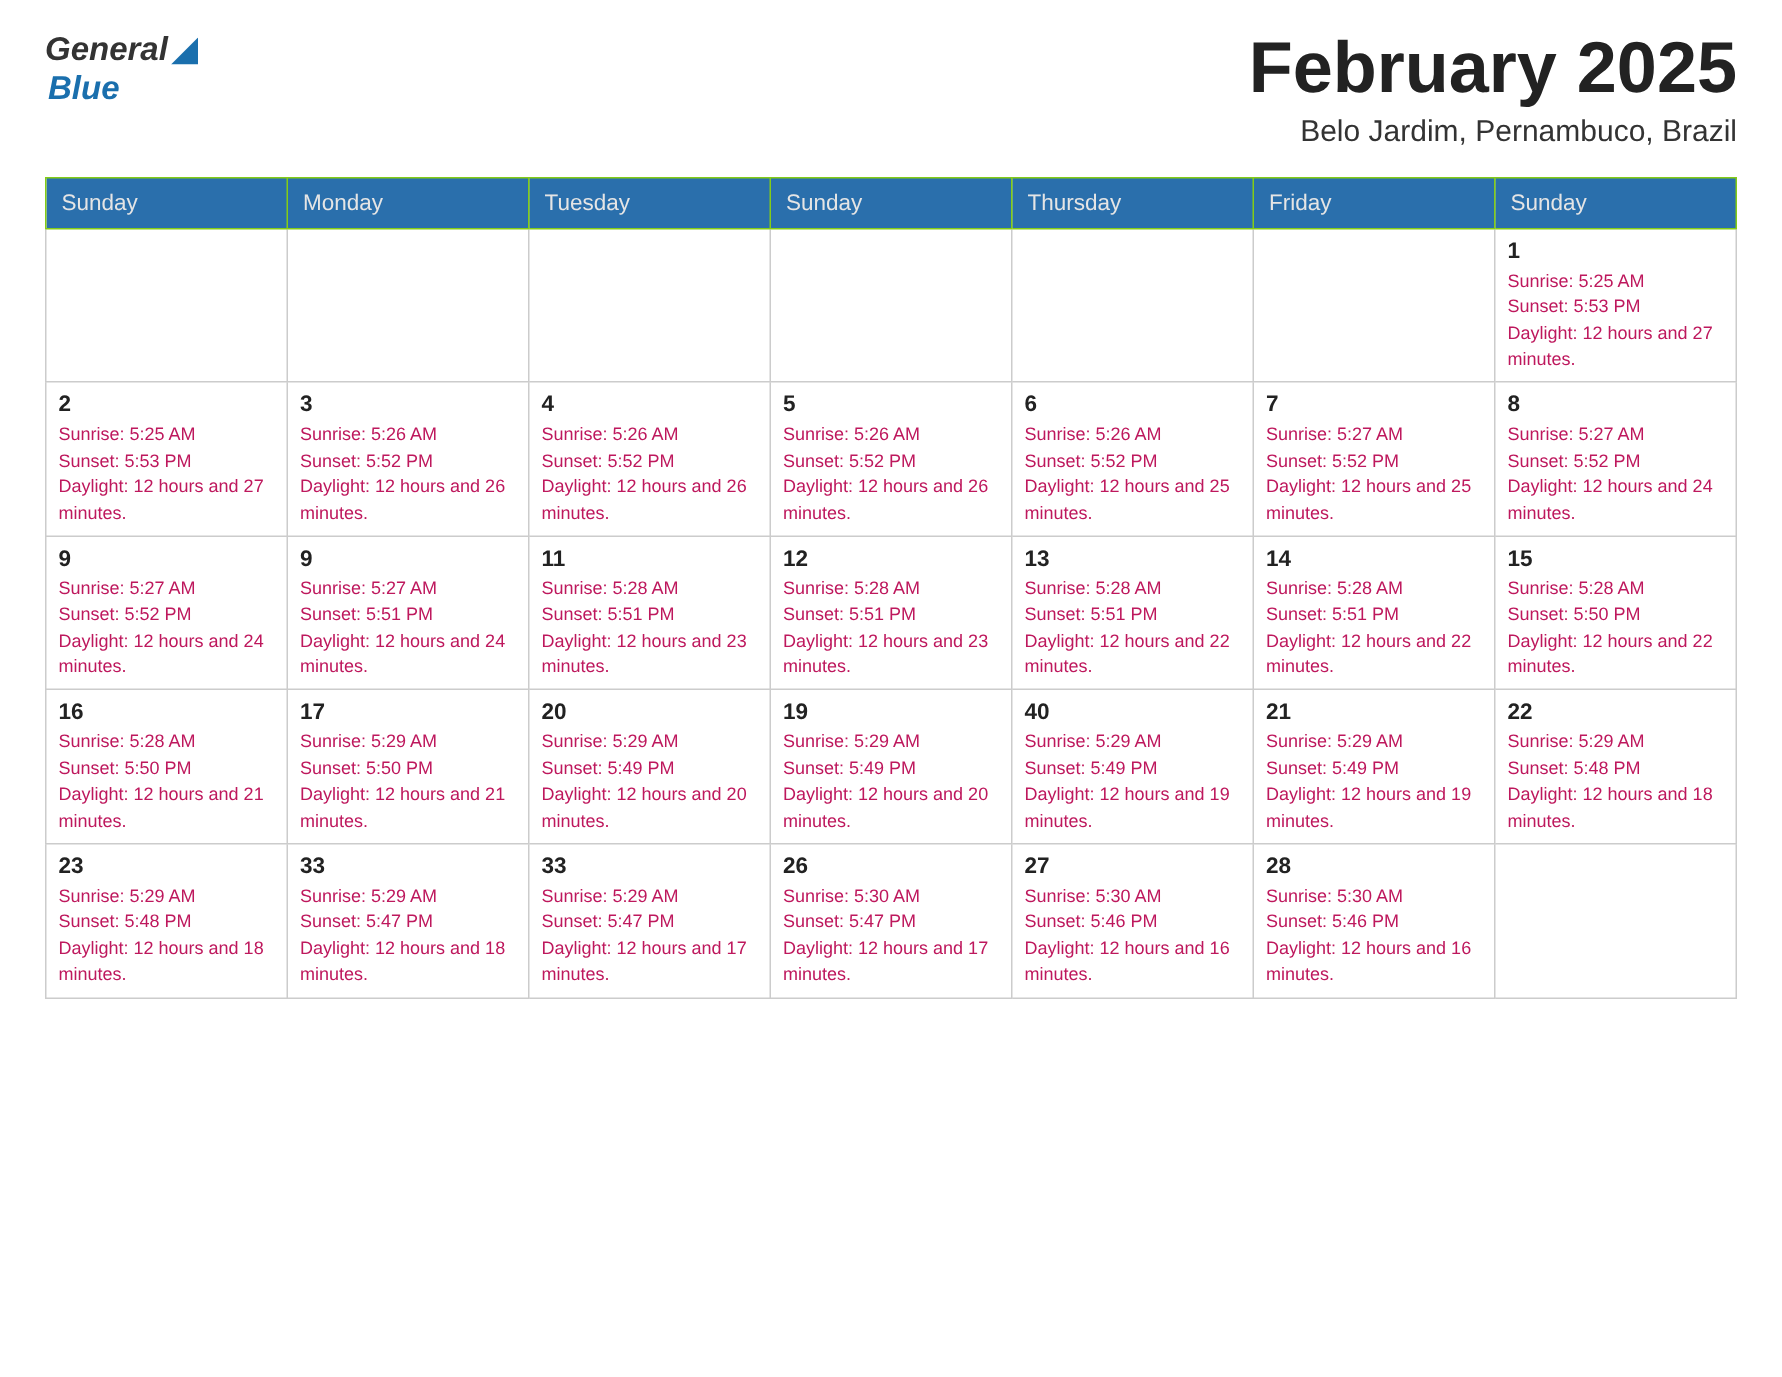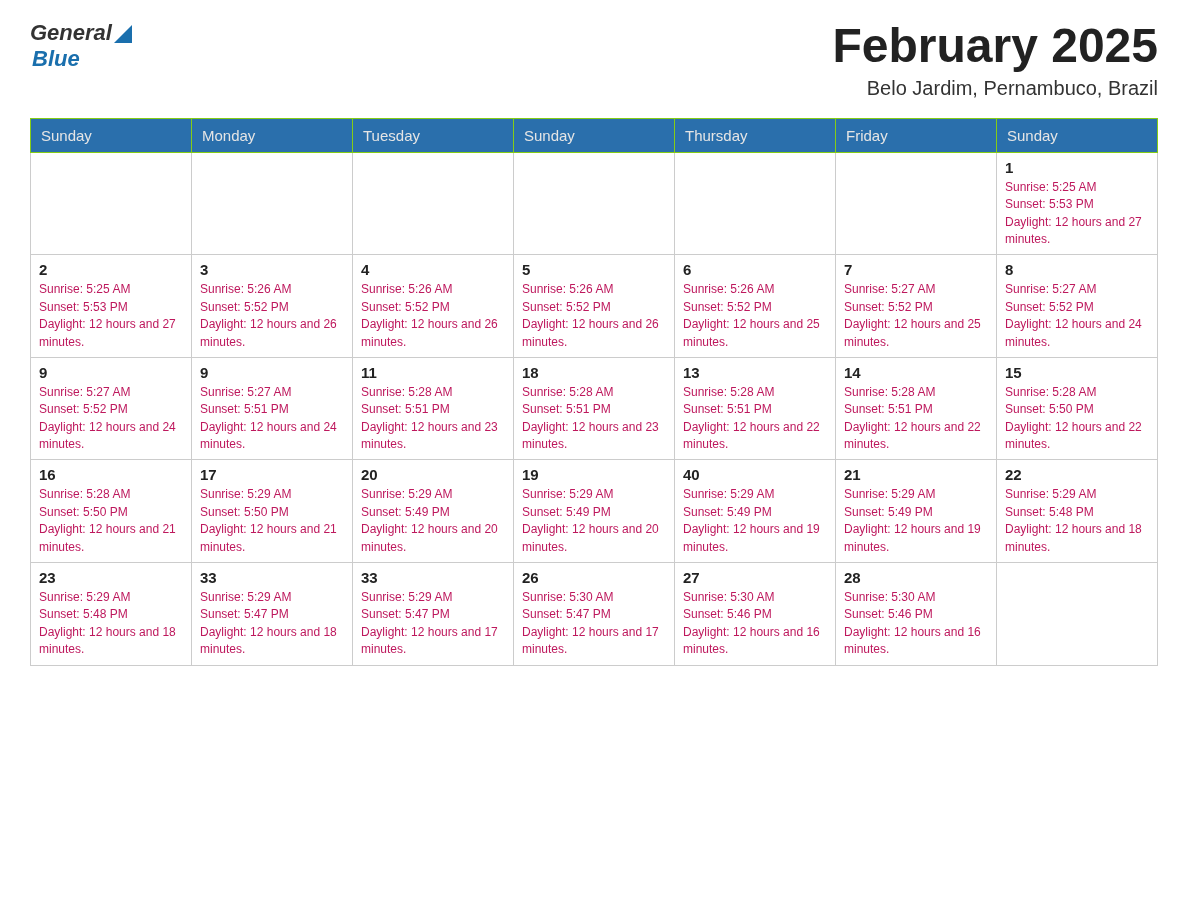--- a/index.html
+++ b/index.html
@@ -179,21 +179,21 @@
         </td>
         <td>
           <span class="day-number">9</span>
           <div class="day-info">Sunrise: 5:27 AM<br>Sunset: 5:51 PM<br>Daylight: 12 hours and 24 minutes.</div>
         </td>
         <td>
           <span class="day-number">11</span>
           <div class="day-info">Sunrise: 5:28 AM<br>Sunset: 5:51 PM<br>Daylight: 12 hours and 23 minutes.</div>
         </td>
         <td>
-          <span class="day-number">18</span>
+          <span class="day-number">12</span>
           <div class="day-info">Sunrise: 5:28 AM<br>Sunset: 5:51 PM<br>Daylight: 12 hours and 23 minutes.</div>
         </td>
         <td>
           <span class="day-number">13</span>
           <div class="day-info">Sunrise: 5:28 AM<br>Sunset: 5:51 PM<br>Daylight: 12 hours and 22 minutes.</div>
         </td>
         <td>
           <span class="day-number">14</span>
           <div class="day-info">Sunrise: 5:28 AM<br>Sunset: 5:51 PM<br>Daylight: 12 hours and 22 minutes.</div>
         </td>

